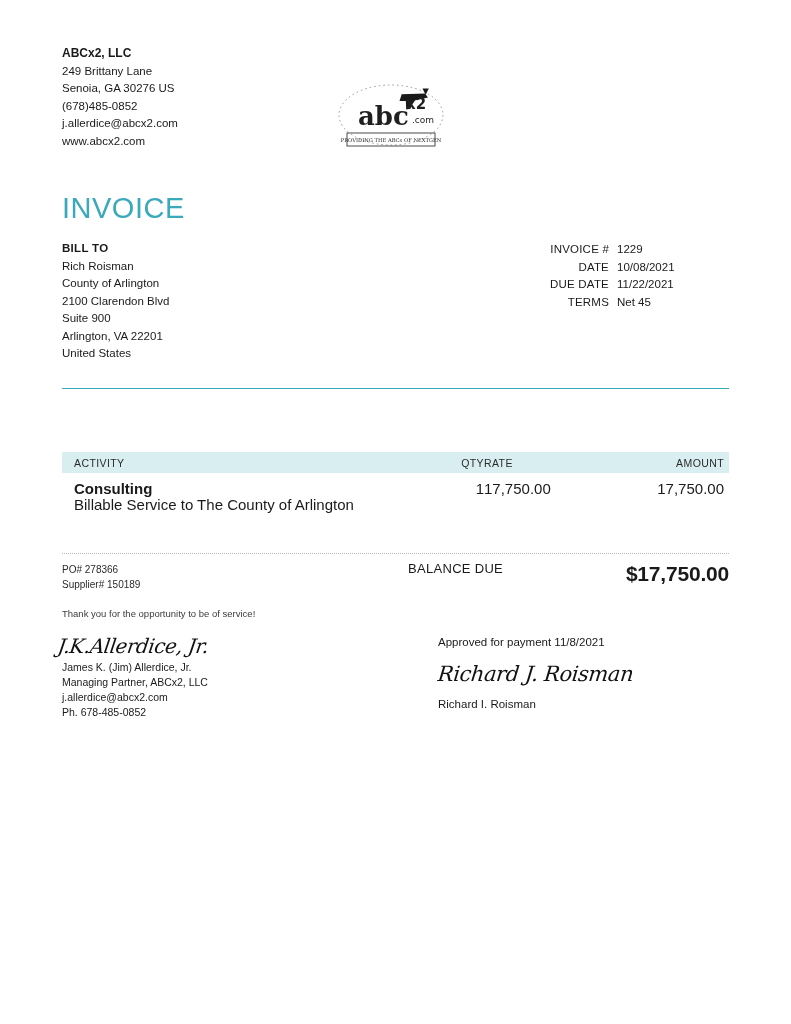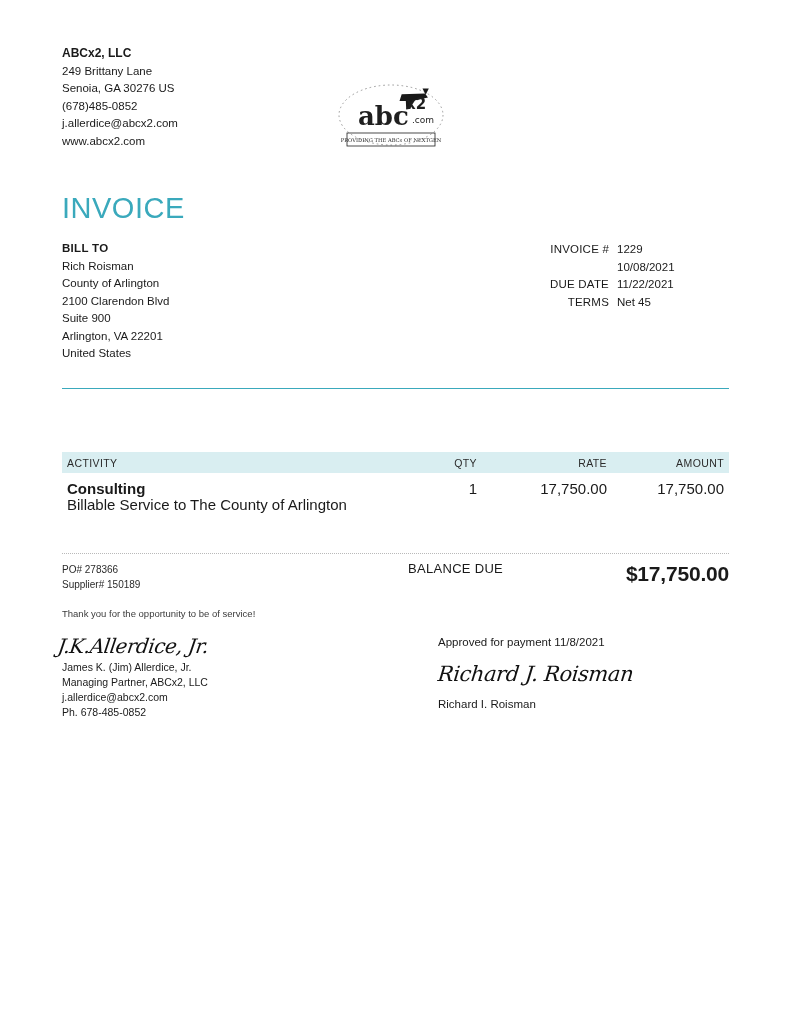--- a/index.html
+++ b/index.html
@@ -121,23 +121,23 @@
   }
   .table-head {
     background: #d9eef1;
     height: 21px;
     display: flex;
     align-items: center;
     font-size: 10.5px;
     color: #2b2b2b;
     letter-spacing: 0.4px;
   }
-  .col-activity { width: 300px; padding-left: 5px; }
+  .col-activity { width: 300px; padding-left: 12px; }
   .col-qty { width: 110px; text-align: right; }
-  .col-rate { width: 130px; text-align: right; }
+  .col-rate { width: 130px; text-align: left; }
   .col-amount { flex: 1; text-align: right; padding-right: 5px; }
 
   .table-row {
     display: flex;
     padding-top: 8px;
     font-size: 15px;
     line-height: 15.5px;
   }
   .item-name { font-weight: bold; }
   .item-desc { font-weight: normal; }
@@ -282,20 +282,21 @@
     <div>Arlington, VA  22201</div>
     <div>United States</div>
   </div>
 
   <div class="meta">
     <div class="meta-row">
       <div class="meta-label">INVOICE #</div>
       <div class="meta-value">1229</div>
     </div>
     <div class="meta-row">
+      <div class="meta-label">DATE</div>
       <div class="meta-value">10/08/2021</div>
     </div>
     <div class="meta-row">
       <div class="meta-label">DUE DATE</div>
       <div class="meta-value">11/22/2021</div>
     </div>
     <div class="meta-row">
       <div class="meta-label">TERMS</div>
       <div class="meta-value">Net 45</div>
     </div>

